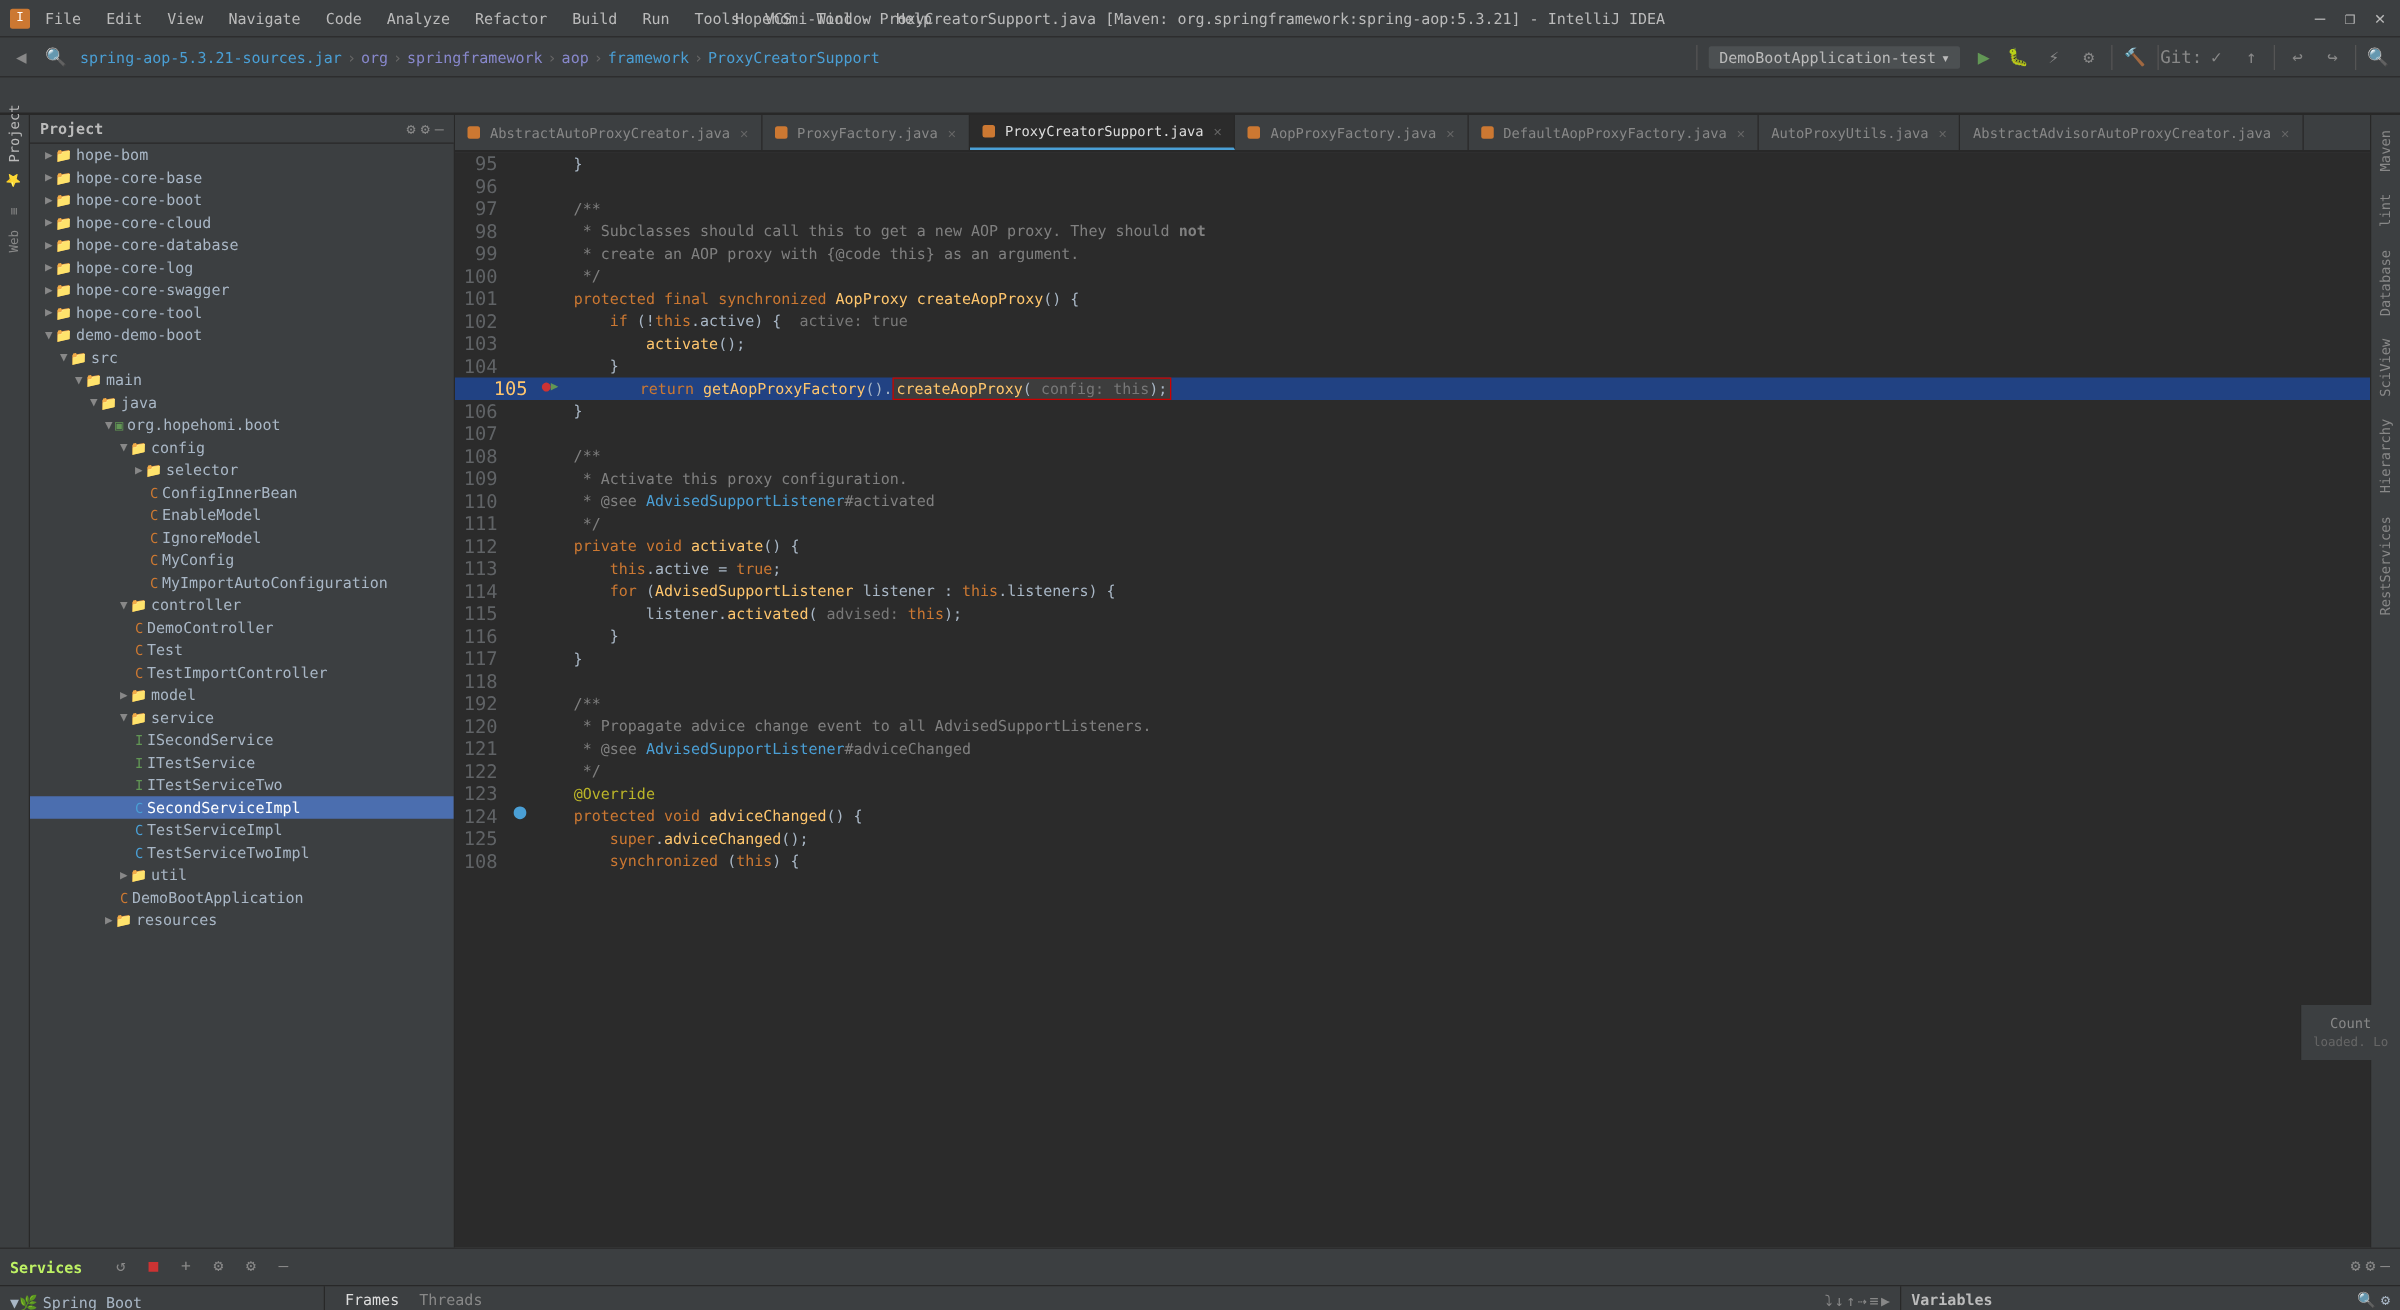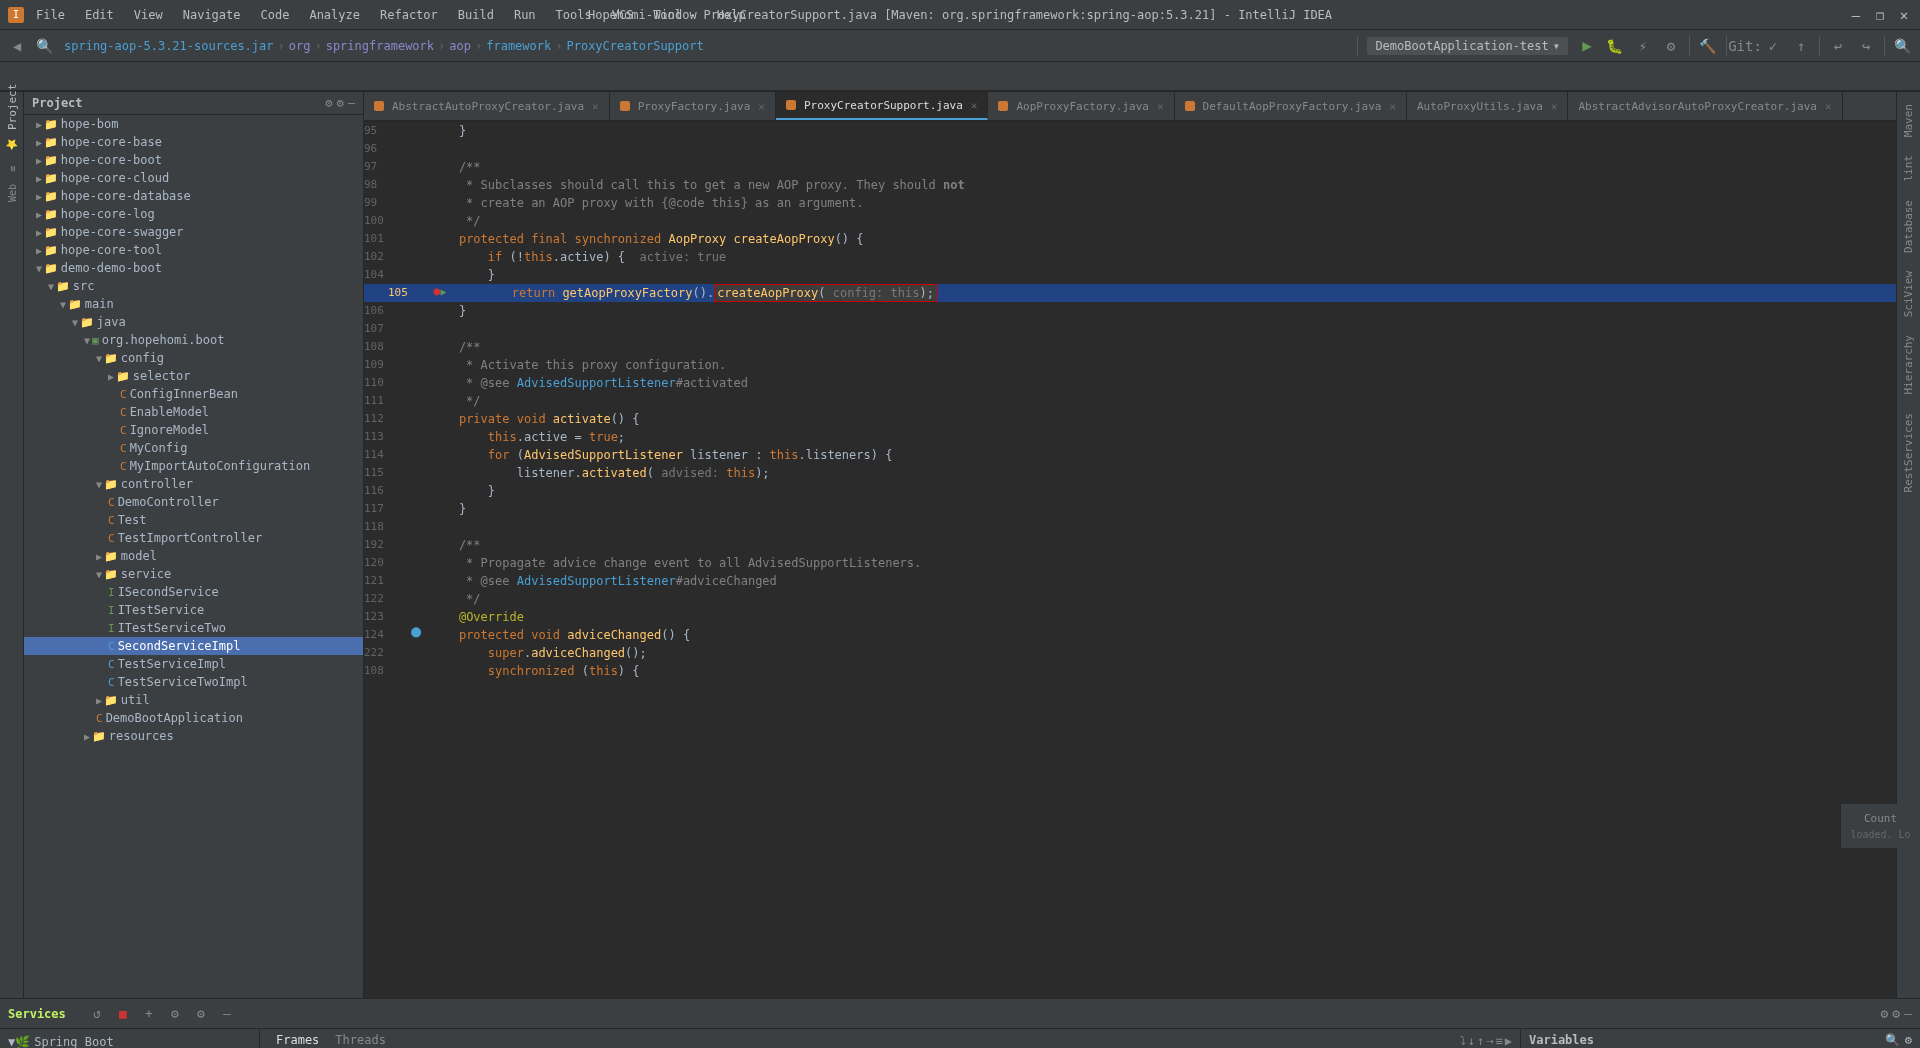--- a/index.html
+++ b/index.html
@@ -44,21 +44,21 @@
     .tree-item .folder-icon { color: #6897bb; margin-right: 3px; font-size: 11px; }
     .tree-item .arrow { color: #888; margin-right: 2px; font-size: 10px; }
 
     
     #right-sidebar-icons { width: 24px; background: #3c3f41; display: flex; flex-direction: column; align-items: center; padding-top: 4px; gap: 2px; border-left: 1px solid #282828; }
 
     
     #editor-area { flex: 1; display: flex; flex-direction: column; background: #404040; overflow: hidden; }
     #code-editor { flex: 1; overflow-y: auto; position: relative; }
     .code-line { display: flex; align-items: flex-start; min-height: 18px; }
-    .line-num { width: 42px; color: #606366; padding-right: 8px; font-size: 11px; line-height: 18px; user-select: none; flex-shrink: 0; }
+    .line-num { width: 42px; text-align: right; color: #606366; padding-right: 8px; font-size: 15px; line-height: 18px; user-select: none; flex-shrink: 0; }
     .line-gutter { width: 20px; flex-shrink: 0; display: flex; align-items: center; justify-content: center; }
     .line-content { flex: 1; padding-left: 4px; font-size: 12px; line-height: 18px; white-space: pre; font-family: 'Consolas', monospace; }
     .line-selected { background: #214283; padding-left: 24px; }
 
     
     .kw { color: #cc7832; }
     .cm { color: #808080; }
     .cl { color: #ffc66d; }
     .fn { color: #ffc66d; }
     .an { color: #bbb529; }
@@ -476,20 +476,25 @@
         <div class="line-num">101</div>
         <div class="line-gutter"></div>
         <div class="line-content">    <span class="kw">protected final synchronized</span> <span class="cl">AopProxy</span> <span class="fn">createAopProxy</span>() {</div>
       </div>
       <div class="code-line">
         <div class="line-num">102</div>
         <div class="line-gutter"></div>
         <div class="line-content">        <span class="kw">if</span> (!<span class="kw">this</span>.active) {  <span class="param-hint">active: true</span></div>
       </div>
       <div class="code-line">
+        <div class="line-num">103</div>
+        <div class="line-gutter"></div>
+        <div class="line-content">            <span class="fn">activate</span>();</div>
+      </div>
+      <div class="code-line">
         <div class="line-num">104</div>
         <div class="line-gutter"></div>
         <div class="line-content">        }</div>
       </div>
 
       <div class="code-line line-selected">
         <div class="line-num" style="color:#ffc66d;">105</div>
         <div class="line-gutter">
           <span style="color:#cc3333;font-size:12px;">●</span>
           <span style="color:#629755;font-size:10px;">▶</span>
@@ -587,21 +592,21 @@
         <div class="line-content">    <span class="an">@Override</span></div>
       </div>
       <div class="code-line">
         <div class="line-num">124</div>
         <div class="line-gutter">
           <span style="color:#4a9fd5;font-size:10px;">⬤</span>
         </div>
         <div class="line-content">    <span class="kw">protected void</span> <span class="fn">adviceChanged</span>() {</div>
       </div>
       <div class="code-line">
-        <div class="line-num">222</div>
+        <div class="line-num">125</div>
         <div class="line-gutter"></div>
         <div class="line-content">        <span class="kw">super</span>.<span class="fn">adviceChanged</span>();</div>
       </div>
       <div class="code-line">
         <div class="line-num">108</div>
         <div class="line-gutter"></div>
         <div class="line-content">        <span class="kw">synchronized</span> (<span class="kw">this</span>) {</div>
       </div>
     </div>
   </div>

